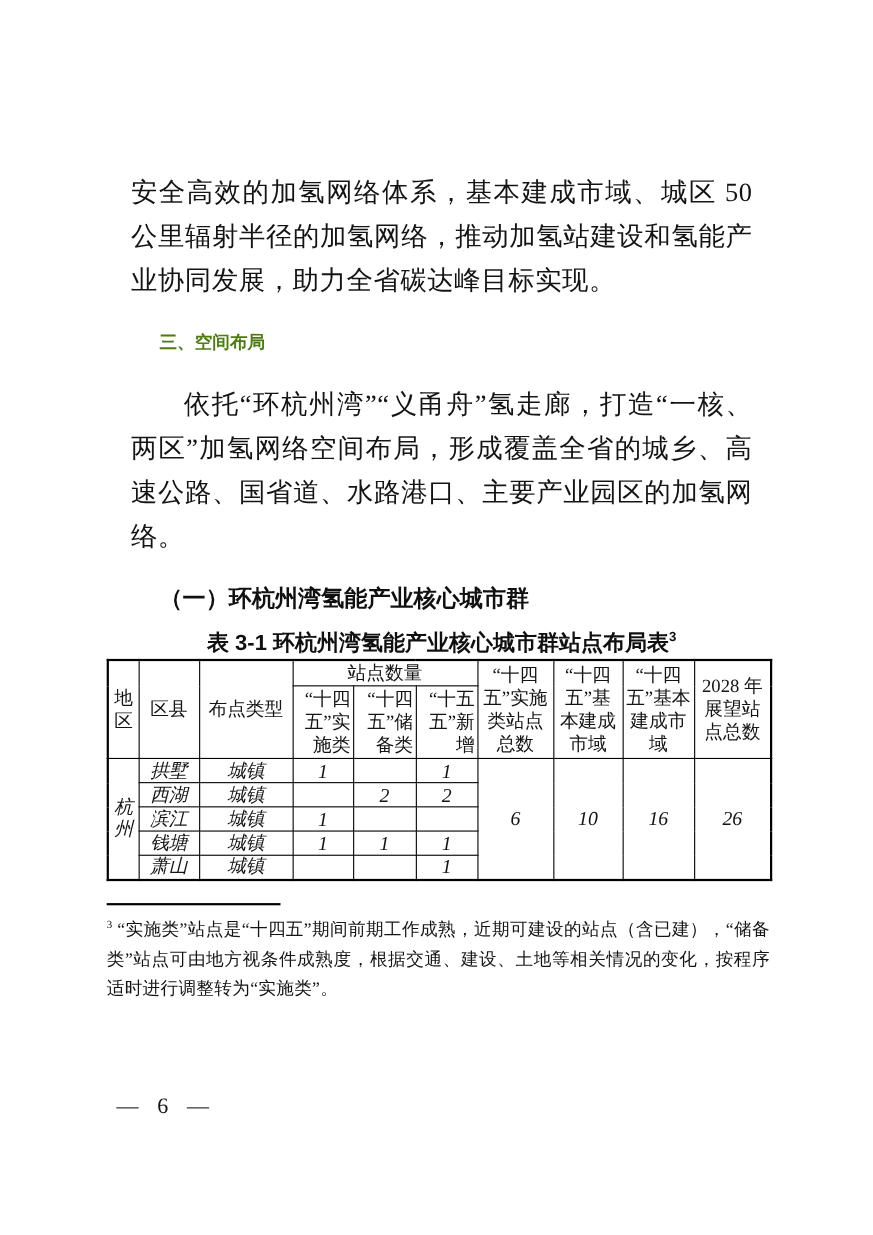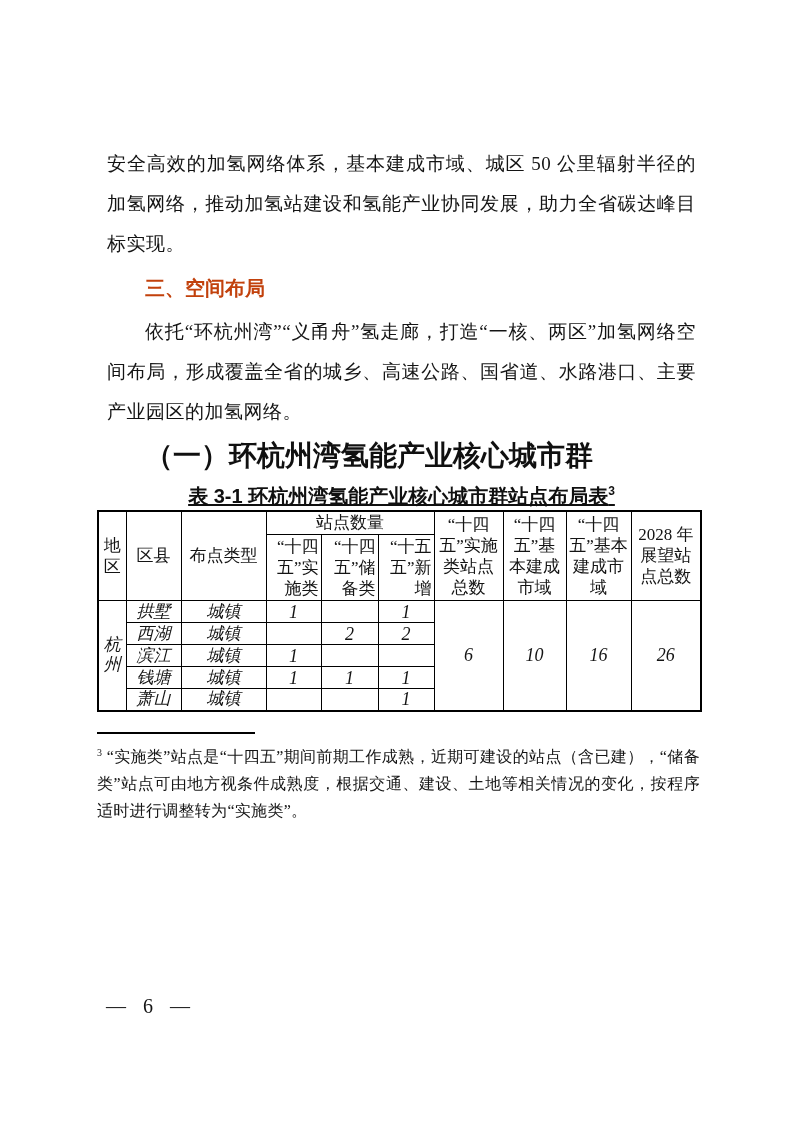--- a/index.html
+++ b/index.html
@@ -9,56 +9,55 @@
     width: 794px;
     height: 1123px;
     background: #ffffff;
     color: #141414;
     font-family: "Liberation Serif", "DejaVu Serif", serif;
     overflow: hidden;
   }
   .content { padding: 140px 94px 0 103px; }
 
   .body-text {
-    margin: 4px;
-    font-size: 19px;
+    margin: 16px;
+    font-size: 24px;
     line-height: 40px;
     text-align: justify;
     text-indent: 2em;
     letter-spacing: 0.5px;
   }
   .no-indent { text-indent: 0; }
 
   .section-heading {
     margin: 0;
     padding-left: 42px;
     font-family: Liberation Sans, sans-serif;
     font-weight: bold;
-    font-size: 20px;
+    font-size: 16px;
     line-height: 40px;
-    color: #c2410c;
+    color: #4d7c0f;
   }
   .sub-heading {
     margin: 0;
     padding-left: 42px;
     font-weight: bold;
-    font-size: 28px;
+    font-size: 21px;
     line-height: 40px;
     color: #101010;
   }
 
   .table-caption {
     margin-top: 3px;
     text-align: center;
     font-family: "Liberation Sans", "DejaVu Sans", sans-serif;
     font-weight: bold;
     font-size: 20px;
     line-height: 24px;
     color: #101010;
-    text-decoration: underline;
   }
   .table-caption sup { font-size: 12px; }
 
   table.station-table {
     border-collapse: collapse;
     table-layout: fixed;
     width: 603px;
     margin-left: -6px;
     margin-top: 2px;
     border: 2px solid #000;

